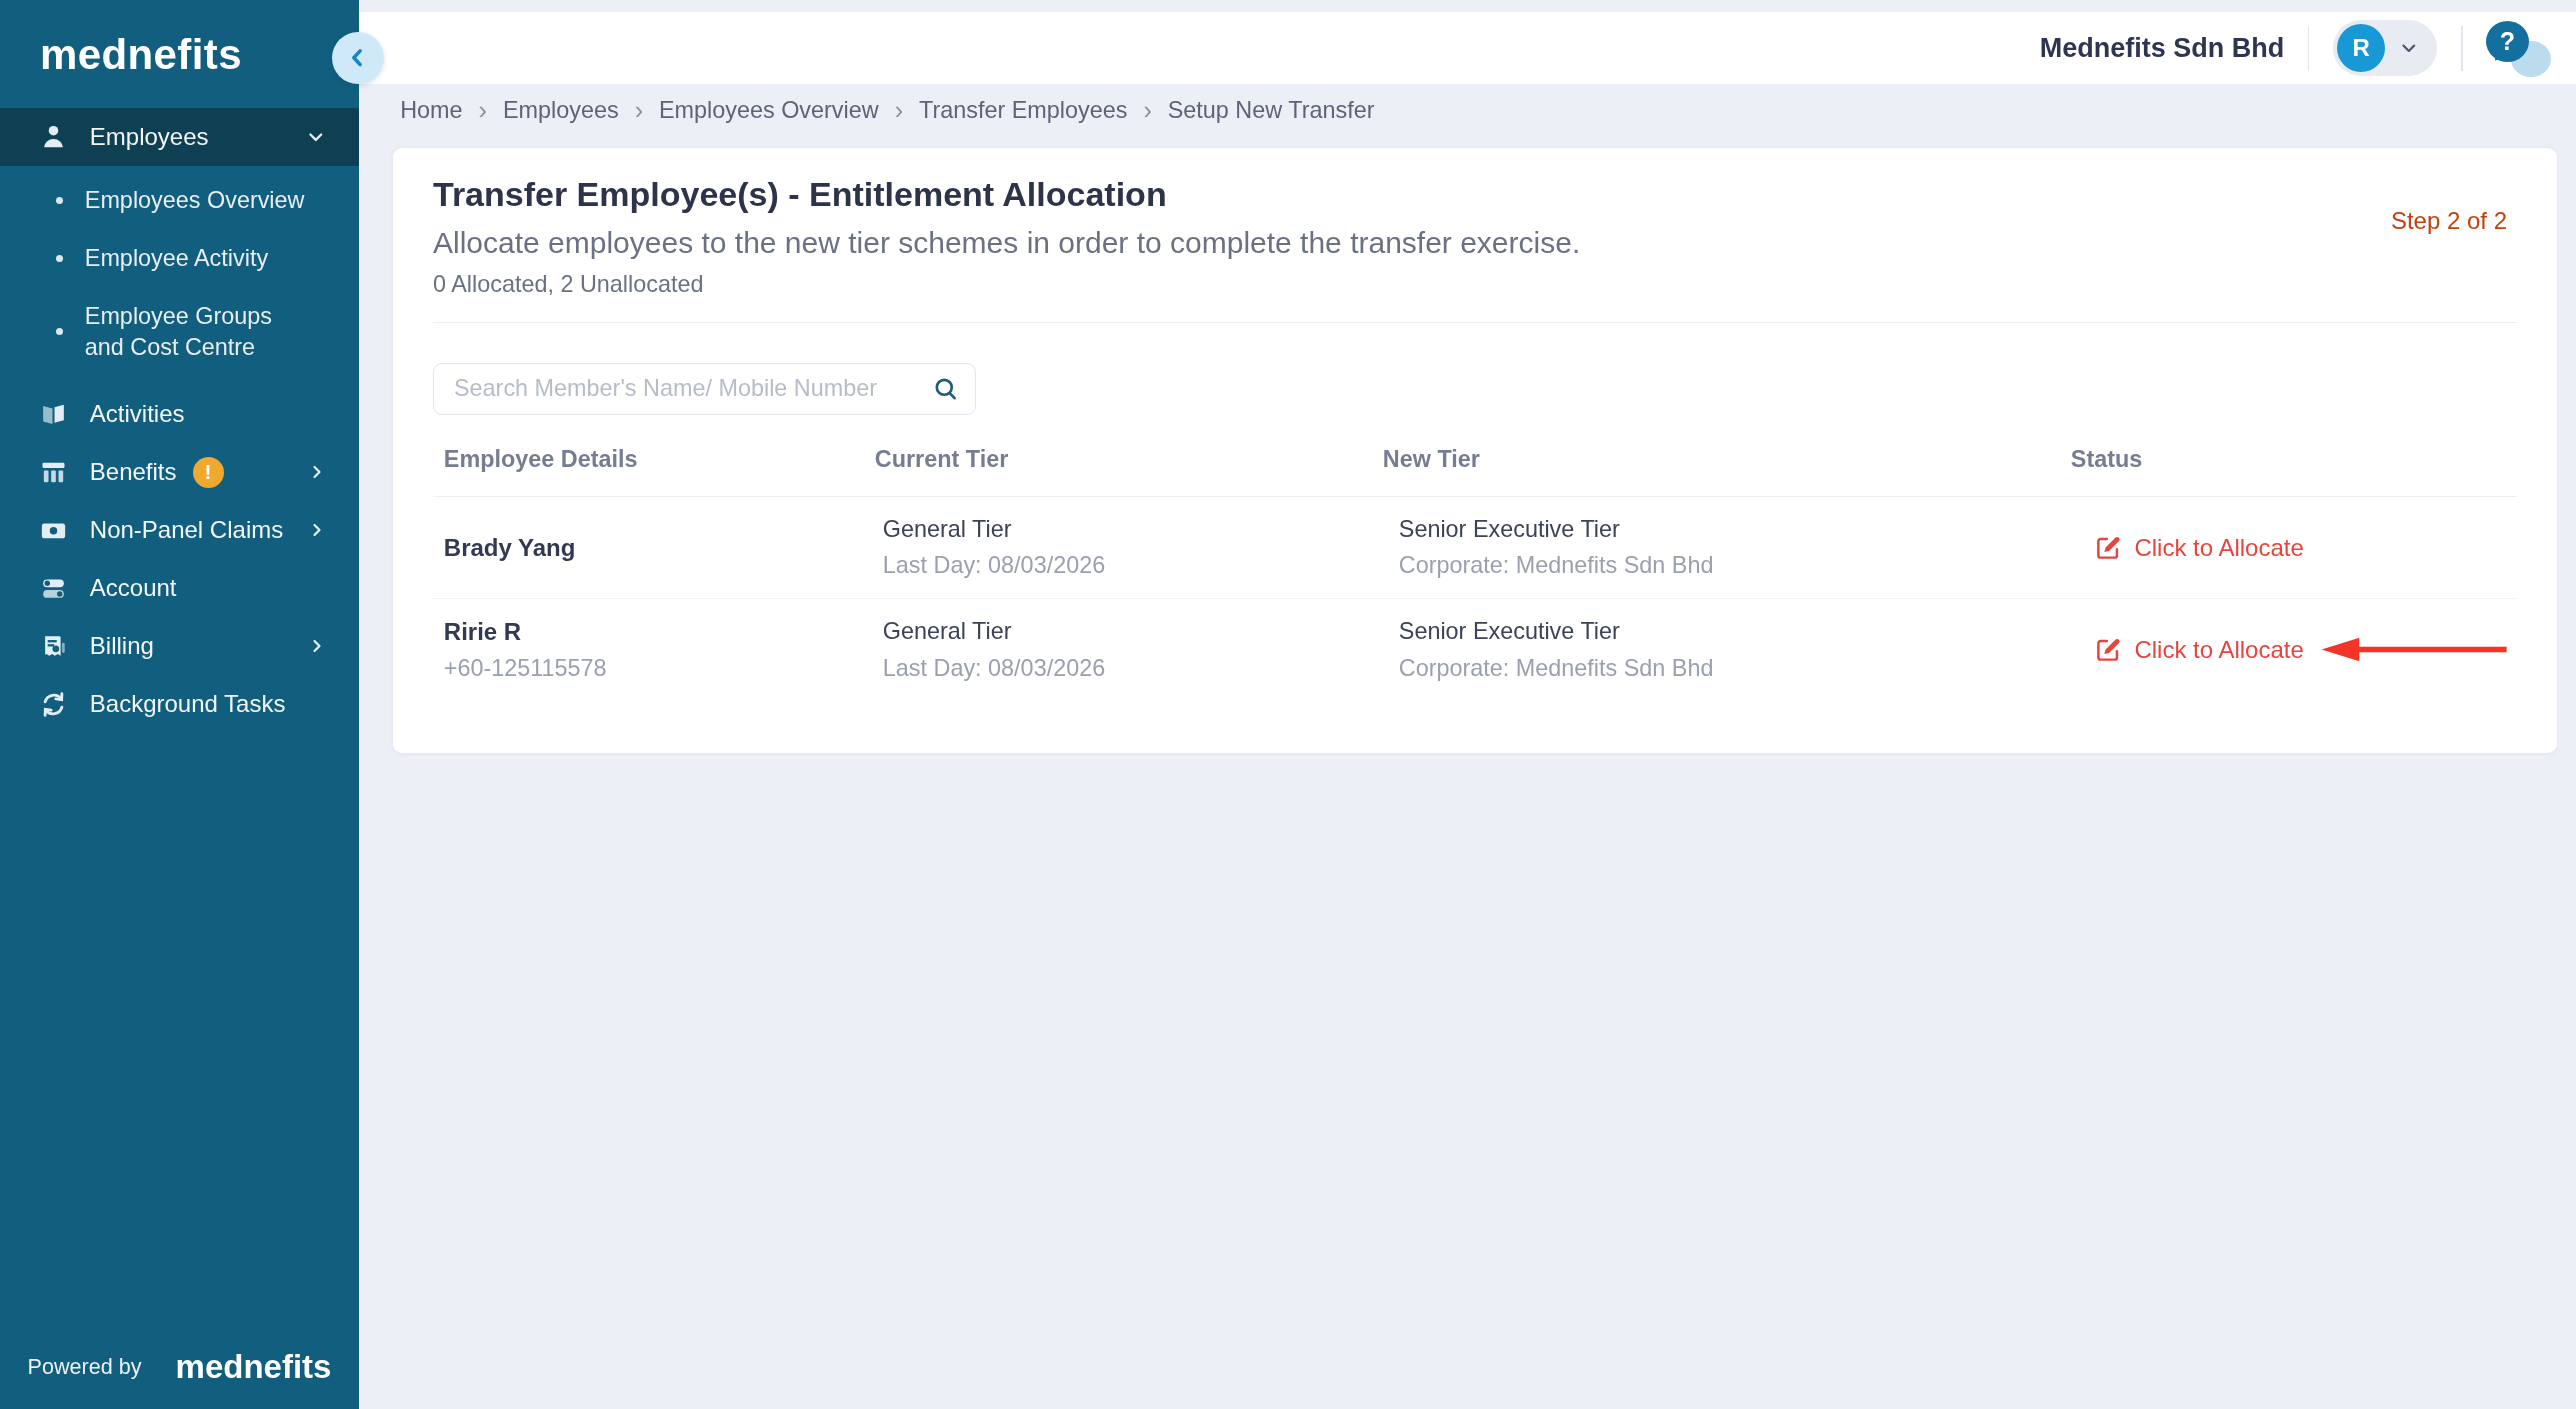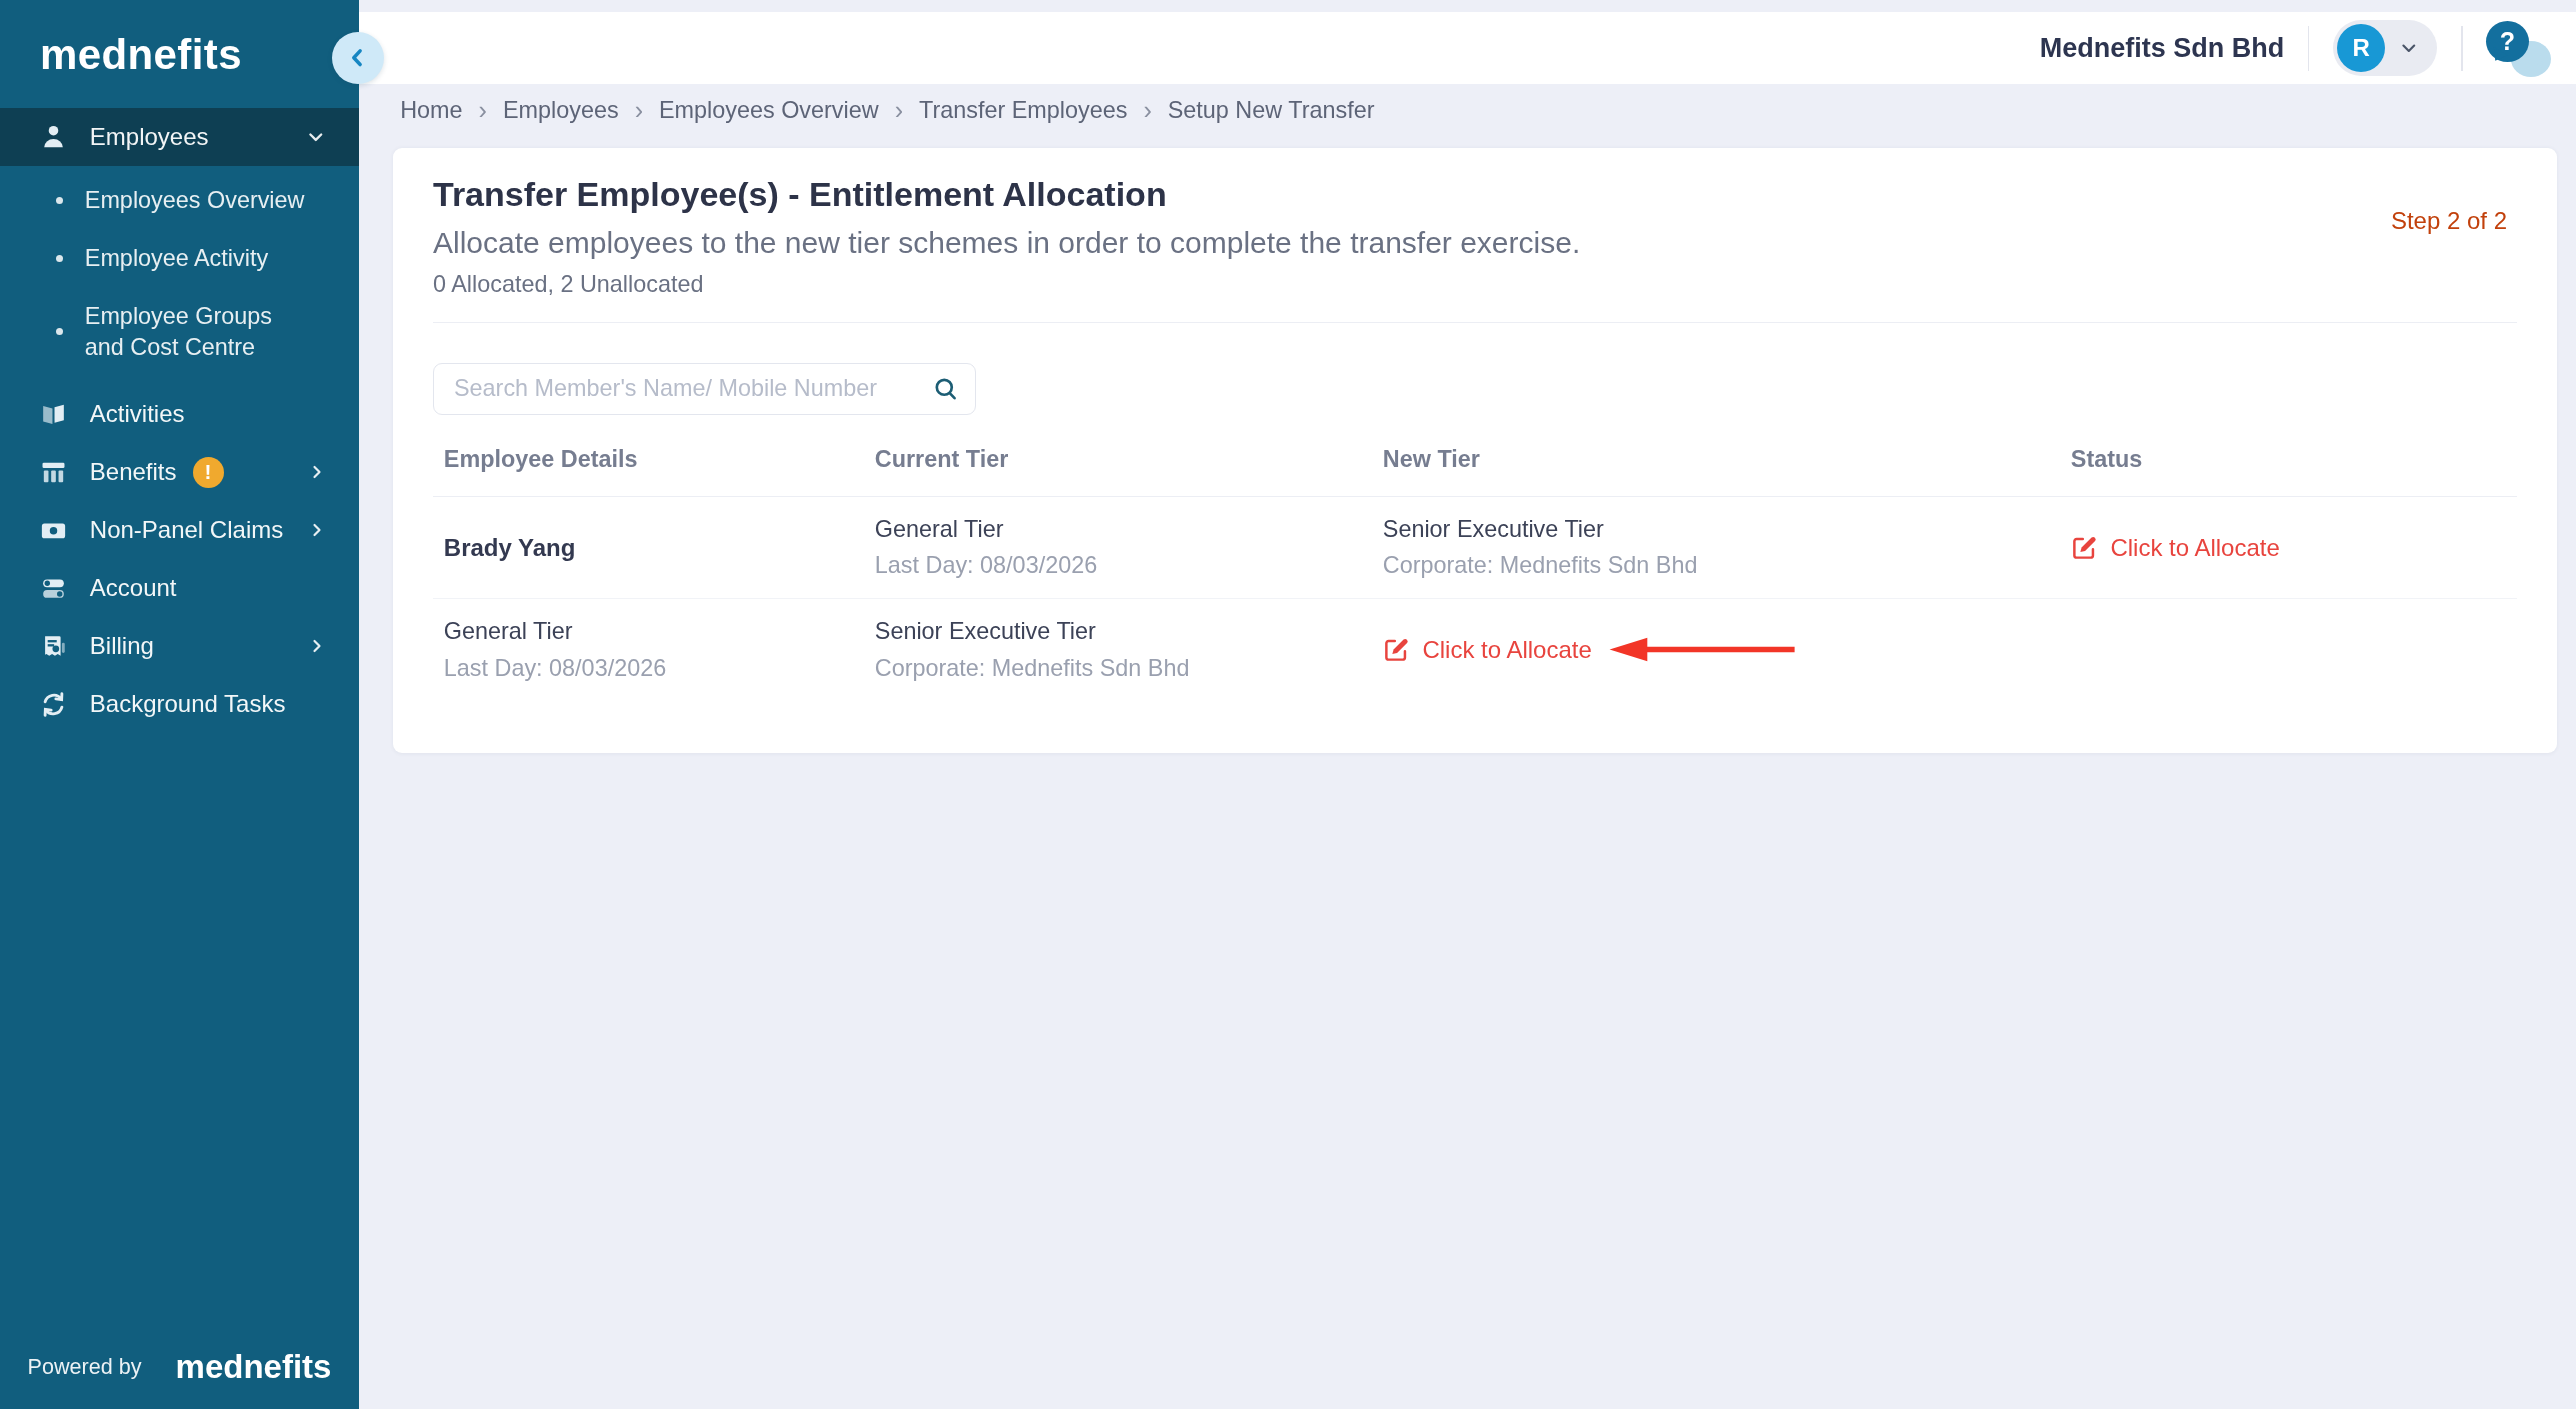--- a/index.html
+++ b/index.html
@@ -131,21 +131,21 @@
 
   .table { margin-top:31px; }
   .thead {
     display:grid; grid-template-columns:431px 508px 688px 1fr;
     padding:0 0 23.4px 10.8px; font-size:23.4px; font-weight:bold; color:#767d90;
     border-bottom:1.8px solid #eceef4;
   }
   .trow {
     display:grid; grid-template-columns:431px 508px 688px 1fr;
     padding:18px 0 18px 10.8px; border-bottom:1.8px solid #f1f3f7;
-    align-items:center; min-height:81px;
+    align-items:center; min-height:81px;gap:8px;
   }
   .trow:last-child { border-bottom:none; }
   .cell-main { font-size:23.4px; color:#3c4257; line-height:29px; }
   .emp-name { font-size:24px; font-weight:bold; color:#333950; line-height:29px; }
   .cell-sub { margin-top:7.2px; font-size:23.4px; color:#9aa0af; line-height:29px; }
   .status-cell { display:flex; align-items:center; }
   .status-link {
     display:flex; align-items:center; gap:12.6px;
     color:#e8443e; font-size:24px; cursor:pointer;
   }
@@ -379,20 +379,24 @@
                 <svg width="27" height="27" viewBox="0 0 24 24" fill="none" stroke="currentColor" stroke-width="2.2" stroke-linecap="round" stroke-linejoin="round">
                     <path d="M19.5 13.5 V19 a2 2 0 0 1 -2 2 H5 a2 2 0 0 1 -2 -2 V6.5 a2 2 0 0 1 2 -2 h5.5"></path>
                     <path d="M18.3 3.2 a2.2 2.2 0 0 1 3.1 3.1 L12.5 15 l-4.2 1.1 1.1 -4.2 z" fill="currentColor" stroke="none"></path>
                   </svg>
                 <span>Click to Allocate</span>
               </span>
             </div>
           </div>
 
           <div class="trow">
+            <div>
+              <div class="emp-name">Ririe R</div>
+              <div class="cell-sub">+60-125115578</div>
+            </div>
             <div>
               <div class="cell-main">General Tier</div>
               <div class="cell-sub">Last Day: 08/03/2026</div>
             </div>
             <div>
               <div class="cell-main">Senior Executive Tier</div>
               <div class="cell-sub">Corporate: Mednefits Sdn Bhd</div>
             </div>
             <div class="status-cell">
               <span class="status-link">

